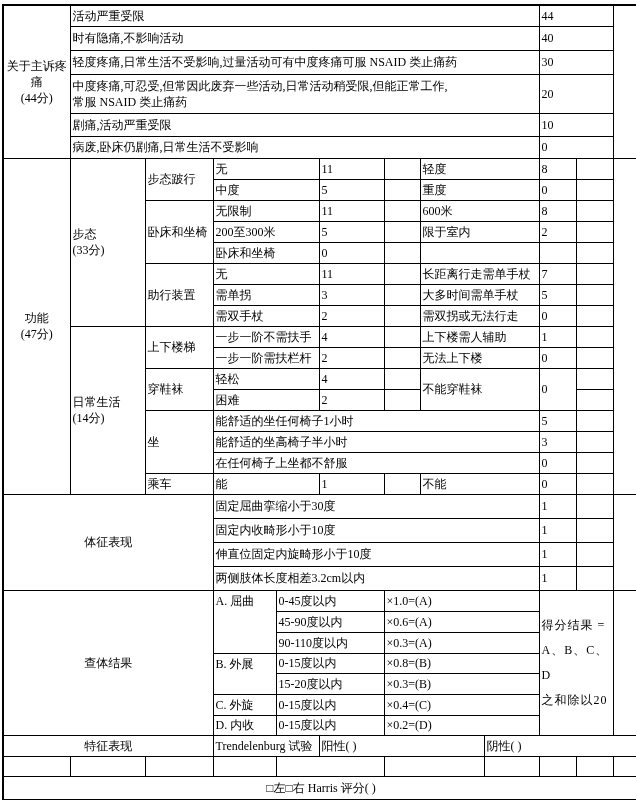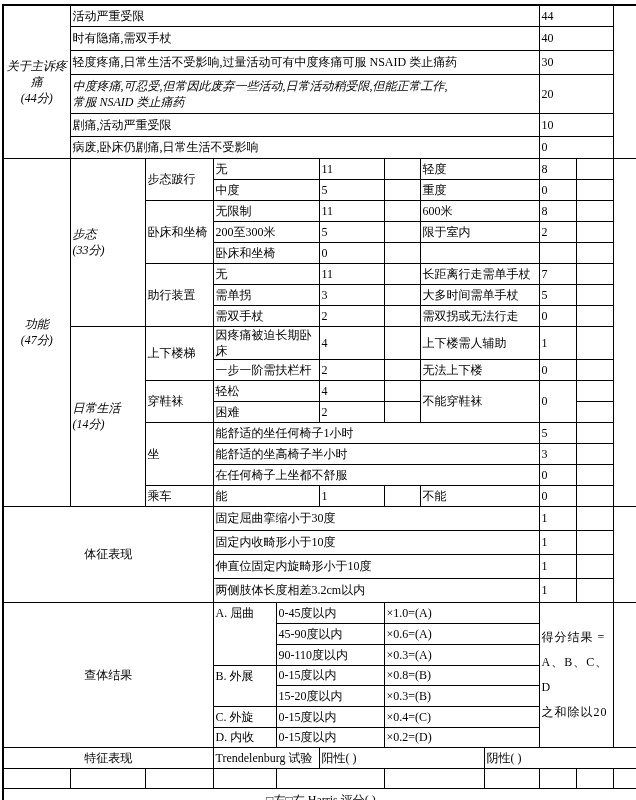--- a/index.html
+++ b/index.html
@@ -2,21 +2,21 @@
 <html><head>
 <meta charset="utf-8">
 <style>
   html,body{margin:0;padding:0;background:#fff;}
   .doc{width:636px;height:800px;background:#fff;box-sizing:border-box;padding:4px 0 0 2px;}
   table{border-collapse:collapse;table-layout:fixed;width:632px;border:2px solid #000;}
   td{border:1px solid #000;color:#000;
      font:12px/16px "Liberation Serif","DejaVu Serif",serif;
      padding:0 1px 0 2px;vertical-align:middle;overflow:hidden;word-break:break-all;}
   td.c{text-align:center;padding:0;}
-  td.pre, .pre{white-space:pre-line;font-style:italic;}
+  td.pre, .pre{white-space:pre-line;}
   td.top{vertical-align:top;line-height:20px;margin-top:48px;}
   td.note{line-height:25px;letter-spacing:1px;white-space:pre-line;}
   tbody.pain tr{height:21px;}
   tbody.fn tr{height:21px;}
   tbody.signs tr{height:24px;}
   tbody.exam tr{height:21px;}
   .squiggle{text-decoration-style:wavy;text-decoration-color:#c00000;text-decoration-thickness:1px;text-underline-offset:3px;}
 </style>
 </head>
 <body>
@@ -40,21 +40,21 @@
 
   <tbody class="pain">
     <tr>
       <td rowspan="6" class="c pre">关于主诉疼痛
 (44分)</td>
       <td colspan="8">活动严重受限</td>
       <td colspan="2">44</td>
       <td rowspan="6"></td>
     </tr>
     <tr style="height:24px">
-      <td colspan="8">时有隐痛,需双手杖</td>
+      <td colspan="8">时有隐痛,不影响活动</td>
       <td colspan="2">40</td>
     </tr>
     <tr style="height:24px">
       <td colspan="8">轻度疼痛,日常生活不受影响,过量活动可有中度疼痛可服 NSAID 类止痛药</td>
       <td colspan="2">30</td>
     </tr>
     <tr style="height:39px">
       <td colspan="8" class="pre">中度疼痛,可忍受,但常因此废弃一些活动,日常活动稍受限,但能正常工作,
 常服 NSAID 类止痛药</td>
       <td colspan="2">20</td>
@@ -139,21 +139,21 @@
       <td>2</td>
       <td></td>
       <td colspan="2">需双拐或无法行走</td>
       <td>0</td>
       <td></td>
     </tr>
     <tr>
       <td rowspan="8" class="pre">日常生活
 (14分)</td>
       <td rowspan="2">上下楼梯</td>
-      <td colspan="2">因疼痛被迫长期卧床</td>
+      <td colspan="2">一步一阶不需扶手</td>
       <td>4</td>
       <td></td>
       <td colspan="2">上下楼需人辅助</td>
       <td>1</td>
       <td></td>
     </tr>
     <tr>
       <td colspan="2">一步一阶需扶栏杆</td>
       <td>2</td>
       <td></td>

